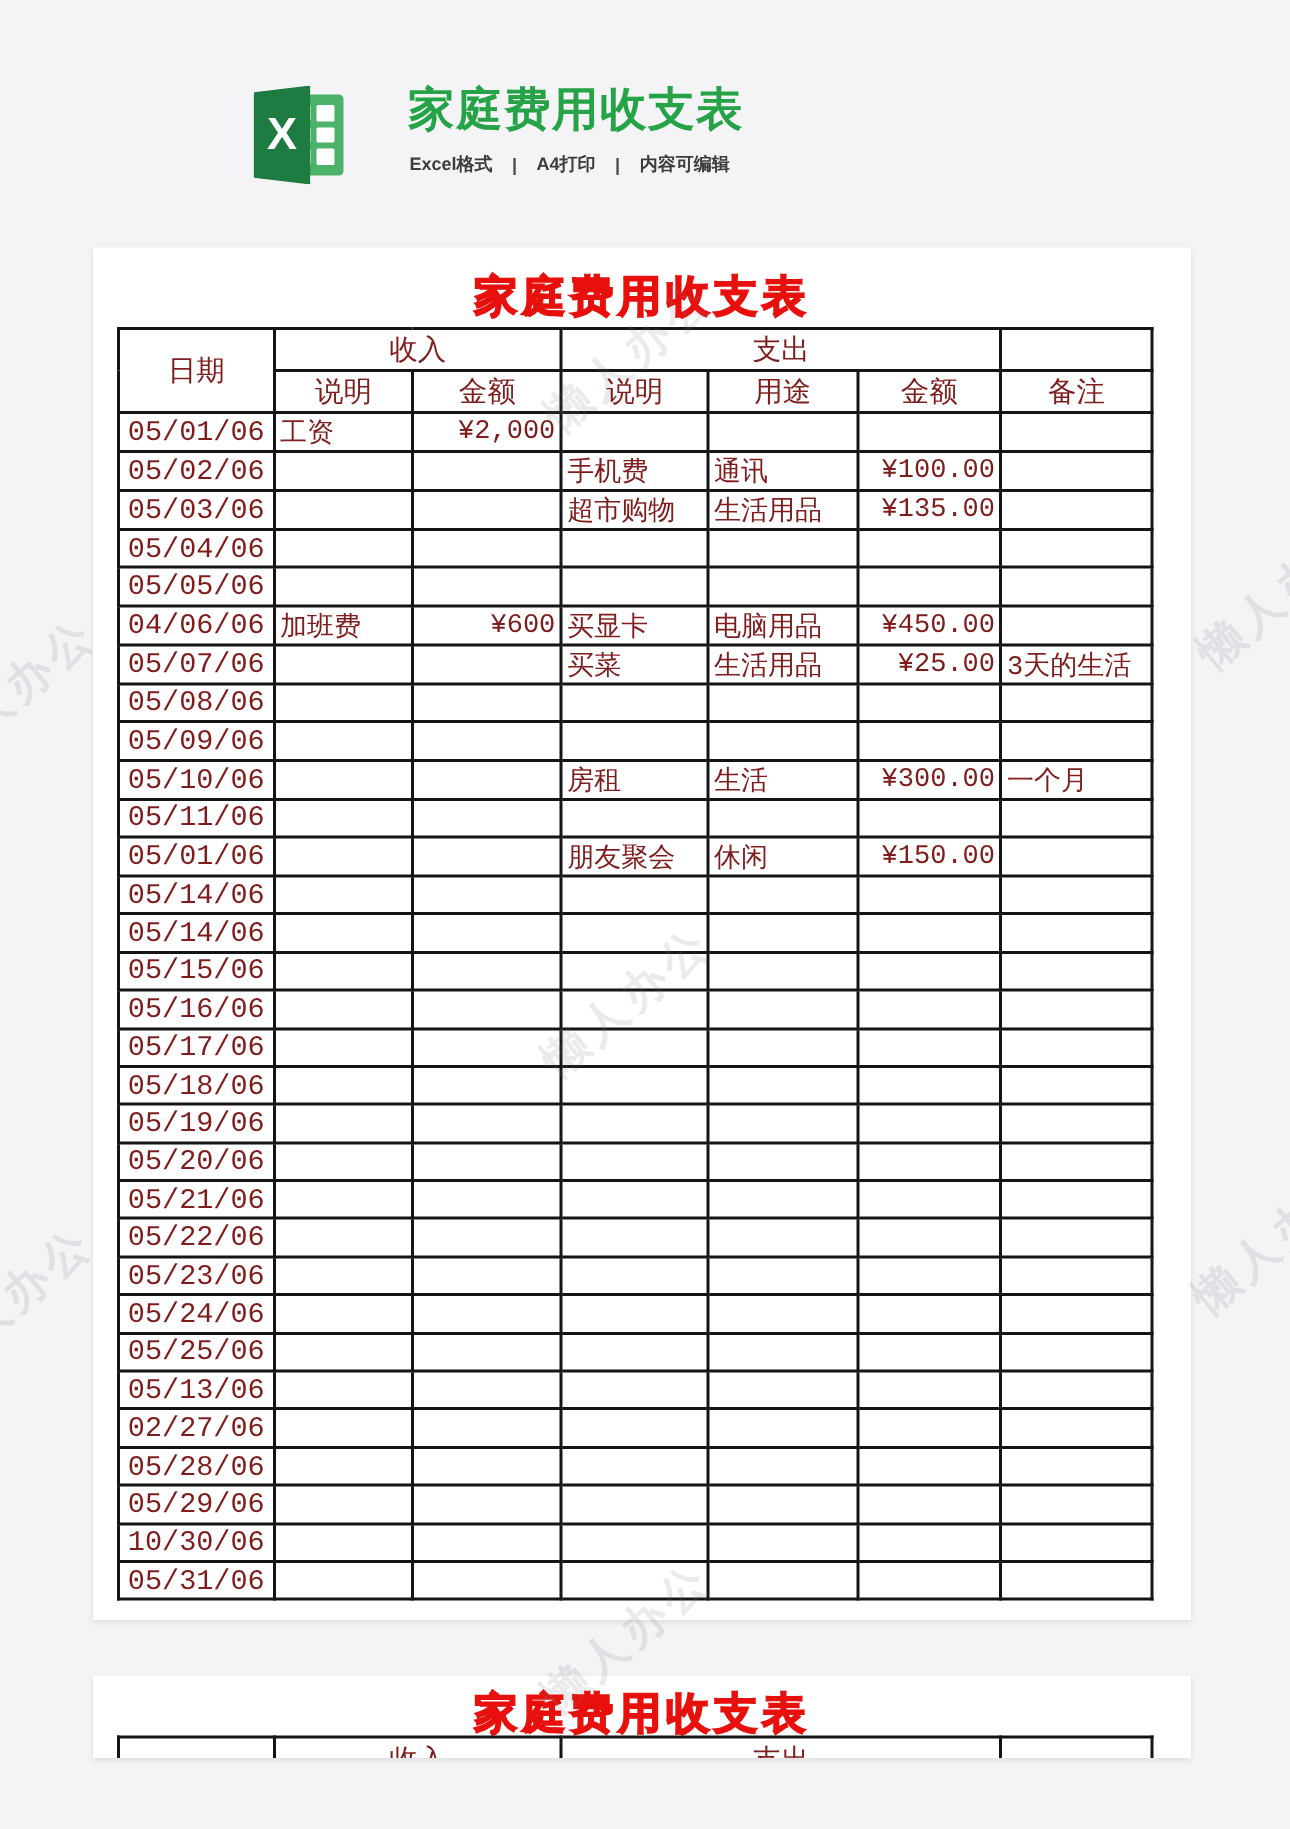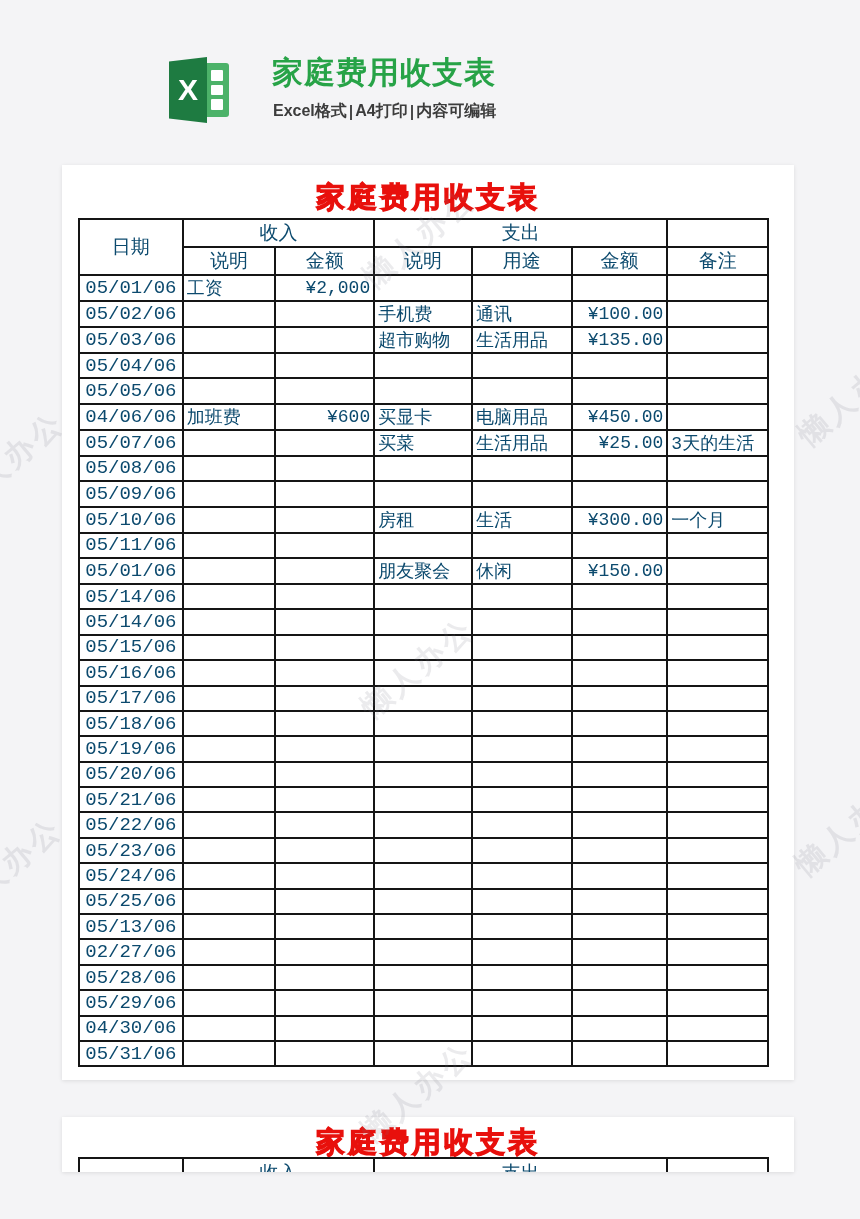--- a/index.html
+++ b/index.html
@@ -10,37 +10,37 @@
   .logo{position:absolute;left:169px;top:57px;width:62px;height:66px;}
   .logo-sheet{position:absolute;left:24px;top:6px;width:36px;height:54px;background:#4cb269;
               border-radius:3px;display:grid;grid-template-columns:1fr 1.6fr;grid-template-rows:1fr 1fr 1fr;
               gap:4px;padding:7px 6px;box-sizing:border-box;}
   .logo-sheet i{background:#fff;border-radius:1px;}
   .logo-front{position:absolute;left:0;top:0;width:38px;height:66px;background:#1e7b41;
               clip-path:polygon(0 7%,100% 0,100% 100%,0 93%);display:flex;align-items:center;
               justify-content:center;color:#fff;font-weight:bold;font-size:30px;z-index:2;}
   .green-title{position:absolute;left:272px;top:52px;font-size:31px;font-weight:bold;
                color:#27a347;letter-spacing:1px;}
-  .subtitle{position:absolute;left:273px;top:101px;font-size:16px;font-weight:bold;color:#3c3c3c;
-            display:flex;align-items:center;gap:2px;}
+  .subtitle{position:absolute;left:273px;top:101px;font-size:12px;font-weight:bold;color:#3c3c3c;
+            display:flex;align-items:center;gap:13px;}
   .subtitle .sep{color:#4a4a4a;font-weight:bold;}
 
   
   .card{position:absolute;left:62px;width:732px;background:#ffffff;
         box-shadow:0 1px 4px rgba(0,0,0,0.10);}
   #card1{top:165px;height:915px;}
   #card2{top:1117px;height:55px;overflow:hidden;}
   .sheet-title{text-align:center;font-weight:900;font-size:29px;color:#e8100c;
                letter-spacing:3px;-webkit-text-stroke:1.1px #e8100c;}
   #card1 .sheet-title{margin:13px 0 0 0;}
   #card2 .sheet-title{margin:6px 0 0 0;}
 
   
   table.sheet{position:absolute;left:16px;width:691px;border-collapse:collapse;table-layout:fixed;
-              font-family:"DejaVu Serif","Liberation Serif",serif;color:#0c4a6e;}
+              font-family:"DejaVu Serif","Liberation Serif",serif;color:#7f1d1d;}
   #card1 table.sheet{top:53px;}
   #card2 table.sheet{top:40px;}
   .sheet th,.sheet td{border:2px solid #151515;padding:0 3px;overflow:hidden;
                       white-space:nowrap;vertical-align:middle;}
   .sheet th{font-weight:400;font-size:19px;text-align:center;}
   .sheet tr.h1{height:22px;}
   .sheet tr.h2{height:25px;}
   .sheet tbody tr{height:25.4px;font-family:Liberation Mono, monospace;}
   .sheet td{font-size:18px;}
   td.c-date{text-align:center;font-size:19px;}
@@ -362,21 +362,21 @@
           <tr>
             <td class="c-date">05/29/06</td>
             <td class="c-left"></td>
             <td class="c-amt"></td>
             <td class="c-left"></td>
             <td class="c-left"></td>
             <td class="c-amt"></td>
             <td class="c-left"></td>
           </tr>
           <tr>
-            <td class="c-date">04/30/06</td>
+            <td class="c-date">10/30/06</td>
             <td class="c-left"></td>
             <td class="c-amt"></td>
             <td class="c-left"></td>
             <td class="c-left"></td>
             <td class="c-amt"></td>
             <td class="c-left"></td>
           </tr>
           <tr>
             <td class="c-date">05/31/06</td>
             <td class="c-left"></td>

